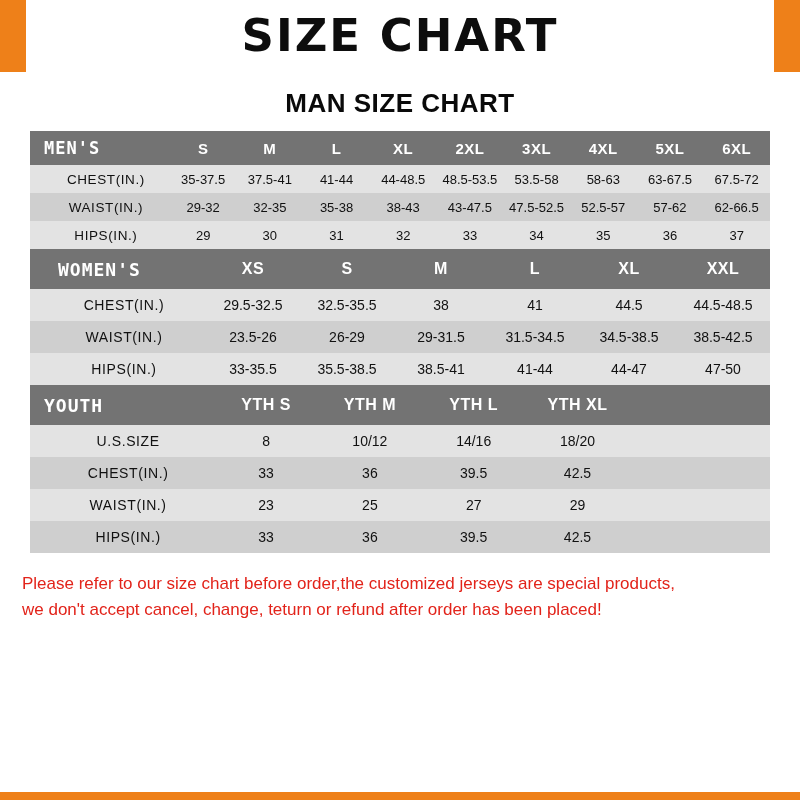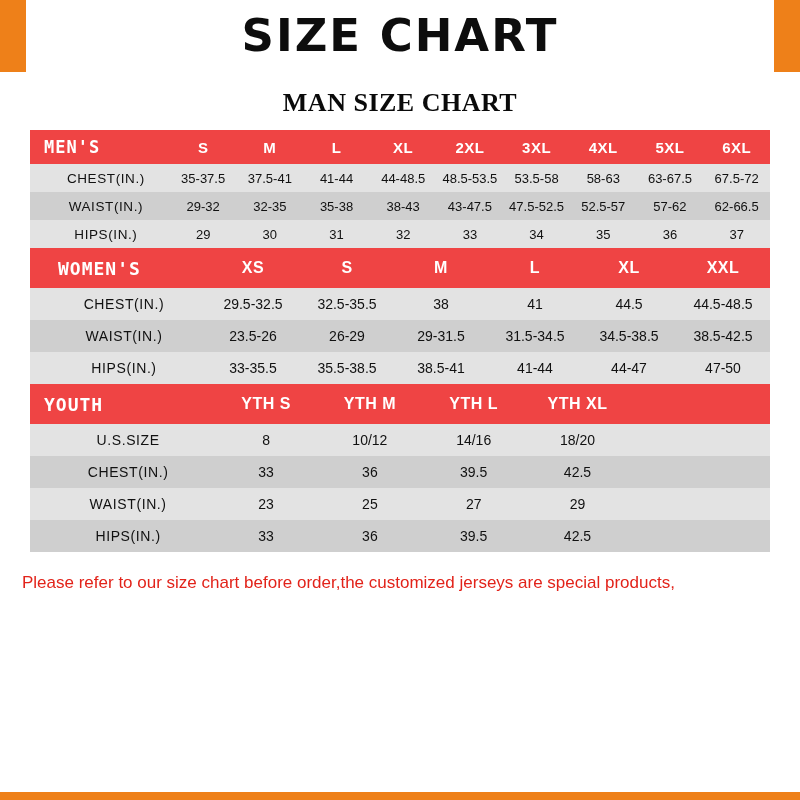--- a/index.html
+++ b/index.html
@@ -45,21 +45,21 @@
     letter-spacing: 2px;
     line-height: 72px;
     padding: 0 26px;
     width: 748px;
     text-align: center;
     box-sizing: border-box;
   }
   
   .section-title {
     text-align: center;
-    font-family: Liberation Serif, serif;
+    font-family: Liberation Sans, sans-serif;
     font-weight: bold;
     font-size: 26px;
     color: #0a0a0a;
     letter-spacing: 0.5px;
   }
   #man-title { margin-top: 16px; margin-bottom: 12px; }
   #women-title { margin-top: 22px; margin-bottom: 14px; }
   #youth-title { margin-top: 24px; margin-bottom: 14px; }
 
   
@@ -72,21 +72,21 @@
     table-layout: fixed;
   }
   table.size-table th,
   table.size-table td {
     text-align: center;
     font-family: "Liberation Sans", sans-serif;
     padding: 0;
   }
   
   table.size-table thead tr {
-    background: #ef4444;
+    background: #737373;
     color: #ffffff;
   }
   table.size-table thead th {
     font-size: 15px;
     font-weight: bold;
     height: 34px;
     letter-spacing: 0.5px;
   }
   table.size-table thead th.rowlabel {
     font-family: "DejaVu Sans Mono", monospace;
@@ -303,16 +303,17 @@
           <td>39.5</td>
           <td>42.5</td>
           <td></td>
         </tr>
       </tbody>
     </table>
   </div>
 
   <div class="footer-note">
     <div>Please refer to our size chart before order,the customized jerseys are special products,</div>
+    <div>we don't accept cancel, change, teturn or refund after order has been placed!</div>
   </div>
 
   <div class="bottom-band"></div>
 </div>
 
 </body></html>

